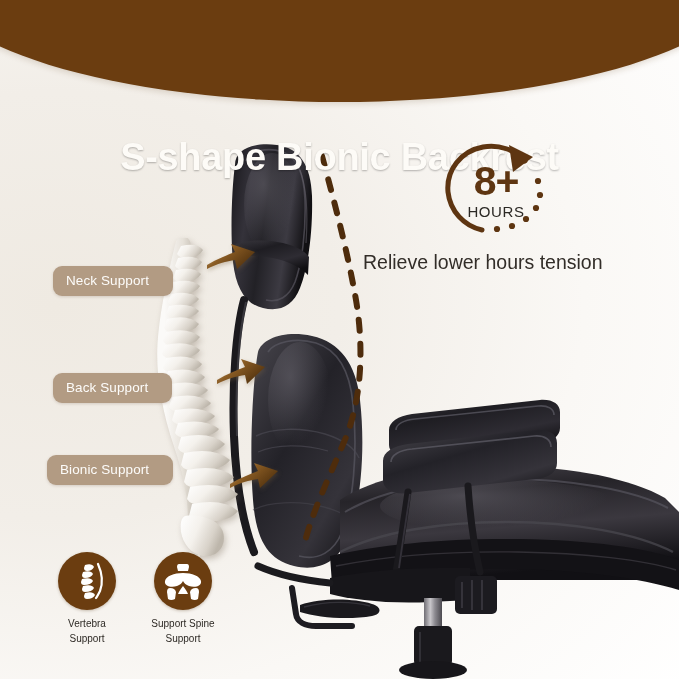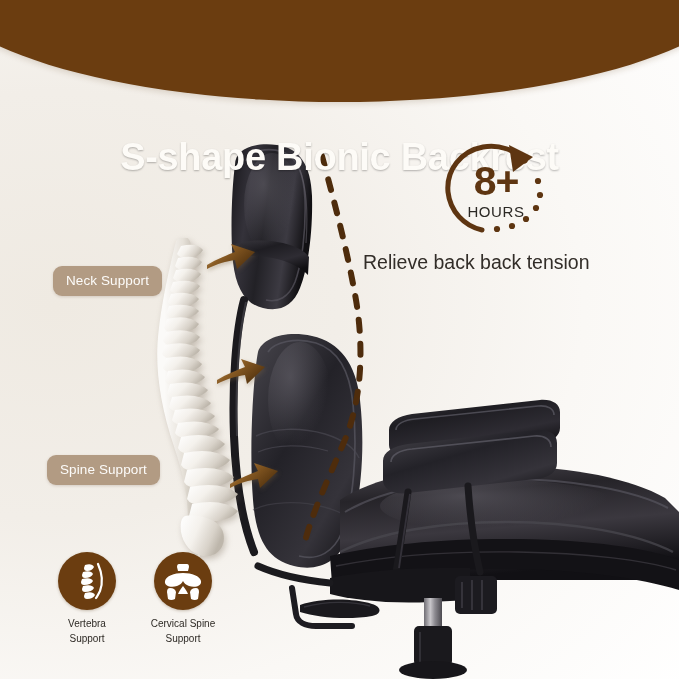--- a/index.html
+++ b/index.html
@@ -43,21 +43,21 @@
   .arrow-back{left:215px;top:358px;width:52px;height:34px;}
   .arrow-lumbar{left:228px;top:462px;width:52px;height:34px;}
 
   
   .pill{
     position:absolute;
     background:#b29b83;
     color:#fdfcfa;
     border-radius:9px;
     font-size:13.5px;
-    padding:7px 13px 8px 13px;
+    padding:7px 24px 8px 13px;
     white-space:nowrap;
     box-shadow:0 1px 3px rgba(140,120,100,.28);
     letter-spacing:.1px;
   }
   .pill-neck{left:53px;top:266px;}
   .pill-back{left:53px;top:373px;}
   .pill-lumbar{left:47px;top:455px;}
 
   
   .chair{position:absolute;left:0;top:0;width:679px;height:679px;}
@@ -318,38 +318,39 @@
   <div class="arrow arrow-lumbar">
     <svg width="52" height="34" viewBox="0 0 52 34" xmlns="http://www.w3.org/2000/svg">
       <path d="M2 22 C12 16 22 12 30 9 L26 1 L50 9 L32 26 L30 17 C22 18 11 21 2 26 Z" fill="url(#arrG1)"></path>
     </svg>
   </div>
 
   <div class="banner"></div>
   <div class="banner-title">S-shape Bionic Backrest</div>
 
   <div class="pill pill-neck">Neck Support</div>
-  <div class="pill pill-lumbar">Spine Support</div>
+  <div class="pill pill-back">Back Support</div>
+  <div class="pill pill-lumbar">Bionic Support</div>
 
   <div class="badge">
     <svg width="118" height="96" viewBox="0 0 118 96" xmlns="http://www.w3.org/2000/svg">
       <path d="M88 20 C78 9 62 3 46 6 C24 10 9 29 11 51 C13 70 27 85 45 89" fill="none" stroke="#5e3511" stroke-width="5" stroke-linecap="round"></path>
       <path d="M72 4 L96 16 L76 31 Z" fill="#5e3511"></path>
       <circle cx="101" cy="40" r="3.1" fill="#5e3511"></circle>
       <circle cx="103" cy="54" r="3.1" fill="#5e3511"></circle>
       <circle cx="99" cy="67" r="3.1" fill="#5e3511"></circle>
       <circle cx="89" cy="78" r="3.1" fill="#5e3511"></circle>
       <circle cx="75" cy="85" r="3.1" fill="#5e3511"></circle>
       <circle cx="60" cy="88" r="3.1" fill="#5e3511"></circle>
     </svg>
     <div class="badge-num">8+</div>
     <div class="badge-hours">HOURS</div>
   </div>
 
-  <div class="tagline tagline-1">Relieve back back tension</div>
+  <div class="tagline tagline-1">Relieve lower hours tension</div>
 
   <div class="feat feat-1">
     <div class="feat-circle">
       <svg width="40" height="40" viewBox="0 0 40 40" xmlns="http://www.w3.org/2000/svg">
         <path d="M18 4 q7 -2 9 2 q-2 4 -7 4 q-3 0 -3 -3 z" fill="#ffffff"></path>
         <path d="M16 11 q8 -2 10 2 q-2 4 -8 4 q-3 0 -3 -3 z" fill="#ffffff"></path>
         <path d="M15 18 q9 -2 11 2 q-2 4 -9 4 q-3 0 -3 -3 z" fill="#ffffff"></path>
         <path d="M16 25 q9 -2 11 2 q-2 4 -9 4 q-3 0 -3 -3 z" fill="#ffffff"></path>
         <path d="M18 32 q8 -2 10 2 q-2 4 -8 4 q-3 0 -3 -3 z" fill="#ffffff"></path>
         <path d="M31 3 C35 12 36 22 33 30 C31 34 30 36 29 37" fill="none" stroke="#ffffff" stroke-width="2.2" stroke-linecap="round"></path>
@@ -366,18 +367,18 @@
       <svg width="42" height="40" viewBox="0 0 42 40" xmlns="http://www.w3.org/2000/svg">
         <path d="M17 3 h8 q2 0 2 3 l-1 4 h-10 l-1 -4 q0 -3 2 -3 z" fill="#ffffff"></path>
         <path d="M21 12 C30 12 38 15 39 20 C40 25 33 27 27 25 C24 24 22 22 21 20
                  C20 22 18 24 15 25 C9 27 2 25 3 20 C4 15 12 12 21 12 Z" fill="#ffffff"></path>
         <path d="M21 25 C23 28 25 30 26 33 L16 33 C17 30 19 28 21 25 Z" fill="#ffffff"></path>
         <path d="M8 27 q5 0 6 4 l-1 7 q-4 2 -7 0 l-1 -7 q0 -4 3 -4 z" fill="#ffffff"></path>
         <path d="M34 27 q-5 0 -6 4 l1 7 q4 2 7 0 l1 -7 q0 -4 -3 -4 z" fill="#ffffff"></path>
       </svg>
     </div>
     <div class="feat-label">
-      <span>Cervical Spine</span><br>
+      <span>Support Spine</span><br>
       <span>Support</span>
     </div>
   </div>
 
 </div>
 
 </body></html>

